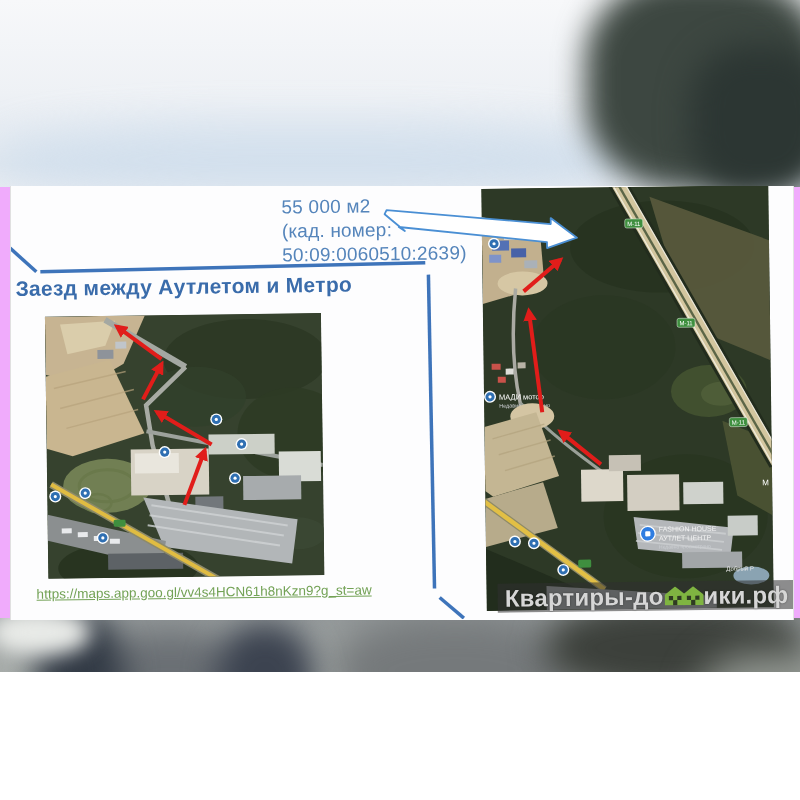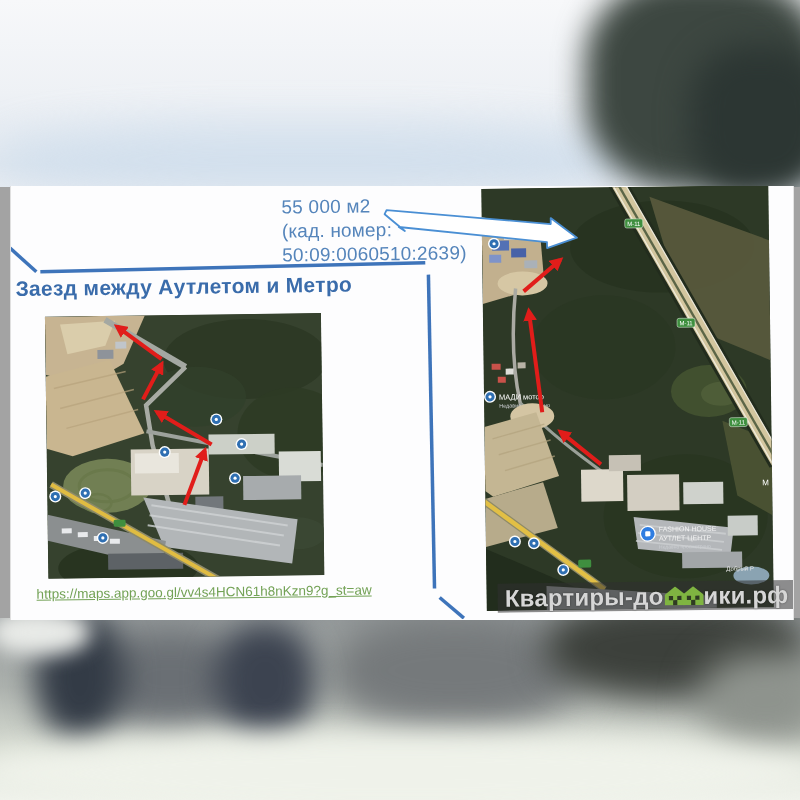--- a/index.html
+++ b/index.html
@@ -1,17 +1,17 @@
 <!DOCTYPE html>
 <html><head>
 <meta charset="utf-8">
 <style>
   html,body{margin:0;padding:0;background:#ffffff;}
   body{width:800px;height:800px;overflow:hidden;font-family:"Liberation Sans",sans-serif;}
-  .stage{position:relative;width:800px;height:800px;overflow:hidden;background:#a3a3a3;}
+  .stage{position:relative;width:800px;height:672px;overflow:hidden;background:#f0abfc;}
 
   
   .band-top{position:absolute;left:0;top:0;width:800px;height:187px;overflow:hidden;
     background:linear-gradient(180deg,#f7f8fa 0%,#eef1f5 50%,#dfe7ef 88%,#e6ebf1 100%);}
   .band-top .blob{position:absolute;border-radius:40%;}
   .bt1{left:585px;top:-25px;width:240px;height:215px;background:#3d4741;filter:blur(15px);}
   .bt2{left:690px;top:45px;width:140px;height:150px;background:#2c3633;filter:blur(16px);}
   .bt3{left:0px;top:125px;width:620px;height:70px;background:#ccdcec;filter:blur(20px);opacity:.65;}
 
   .band-bottom{position:absolute;left:0;top:618px;width:800px;height:182px;overflow:hidden;

